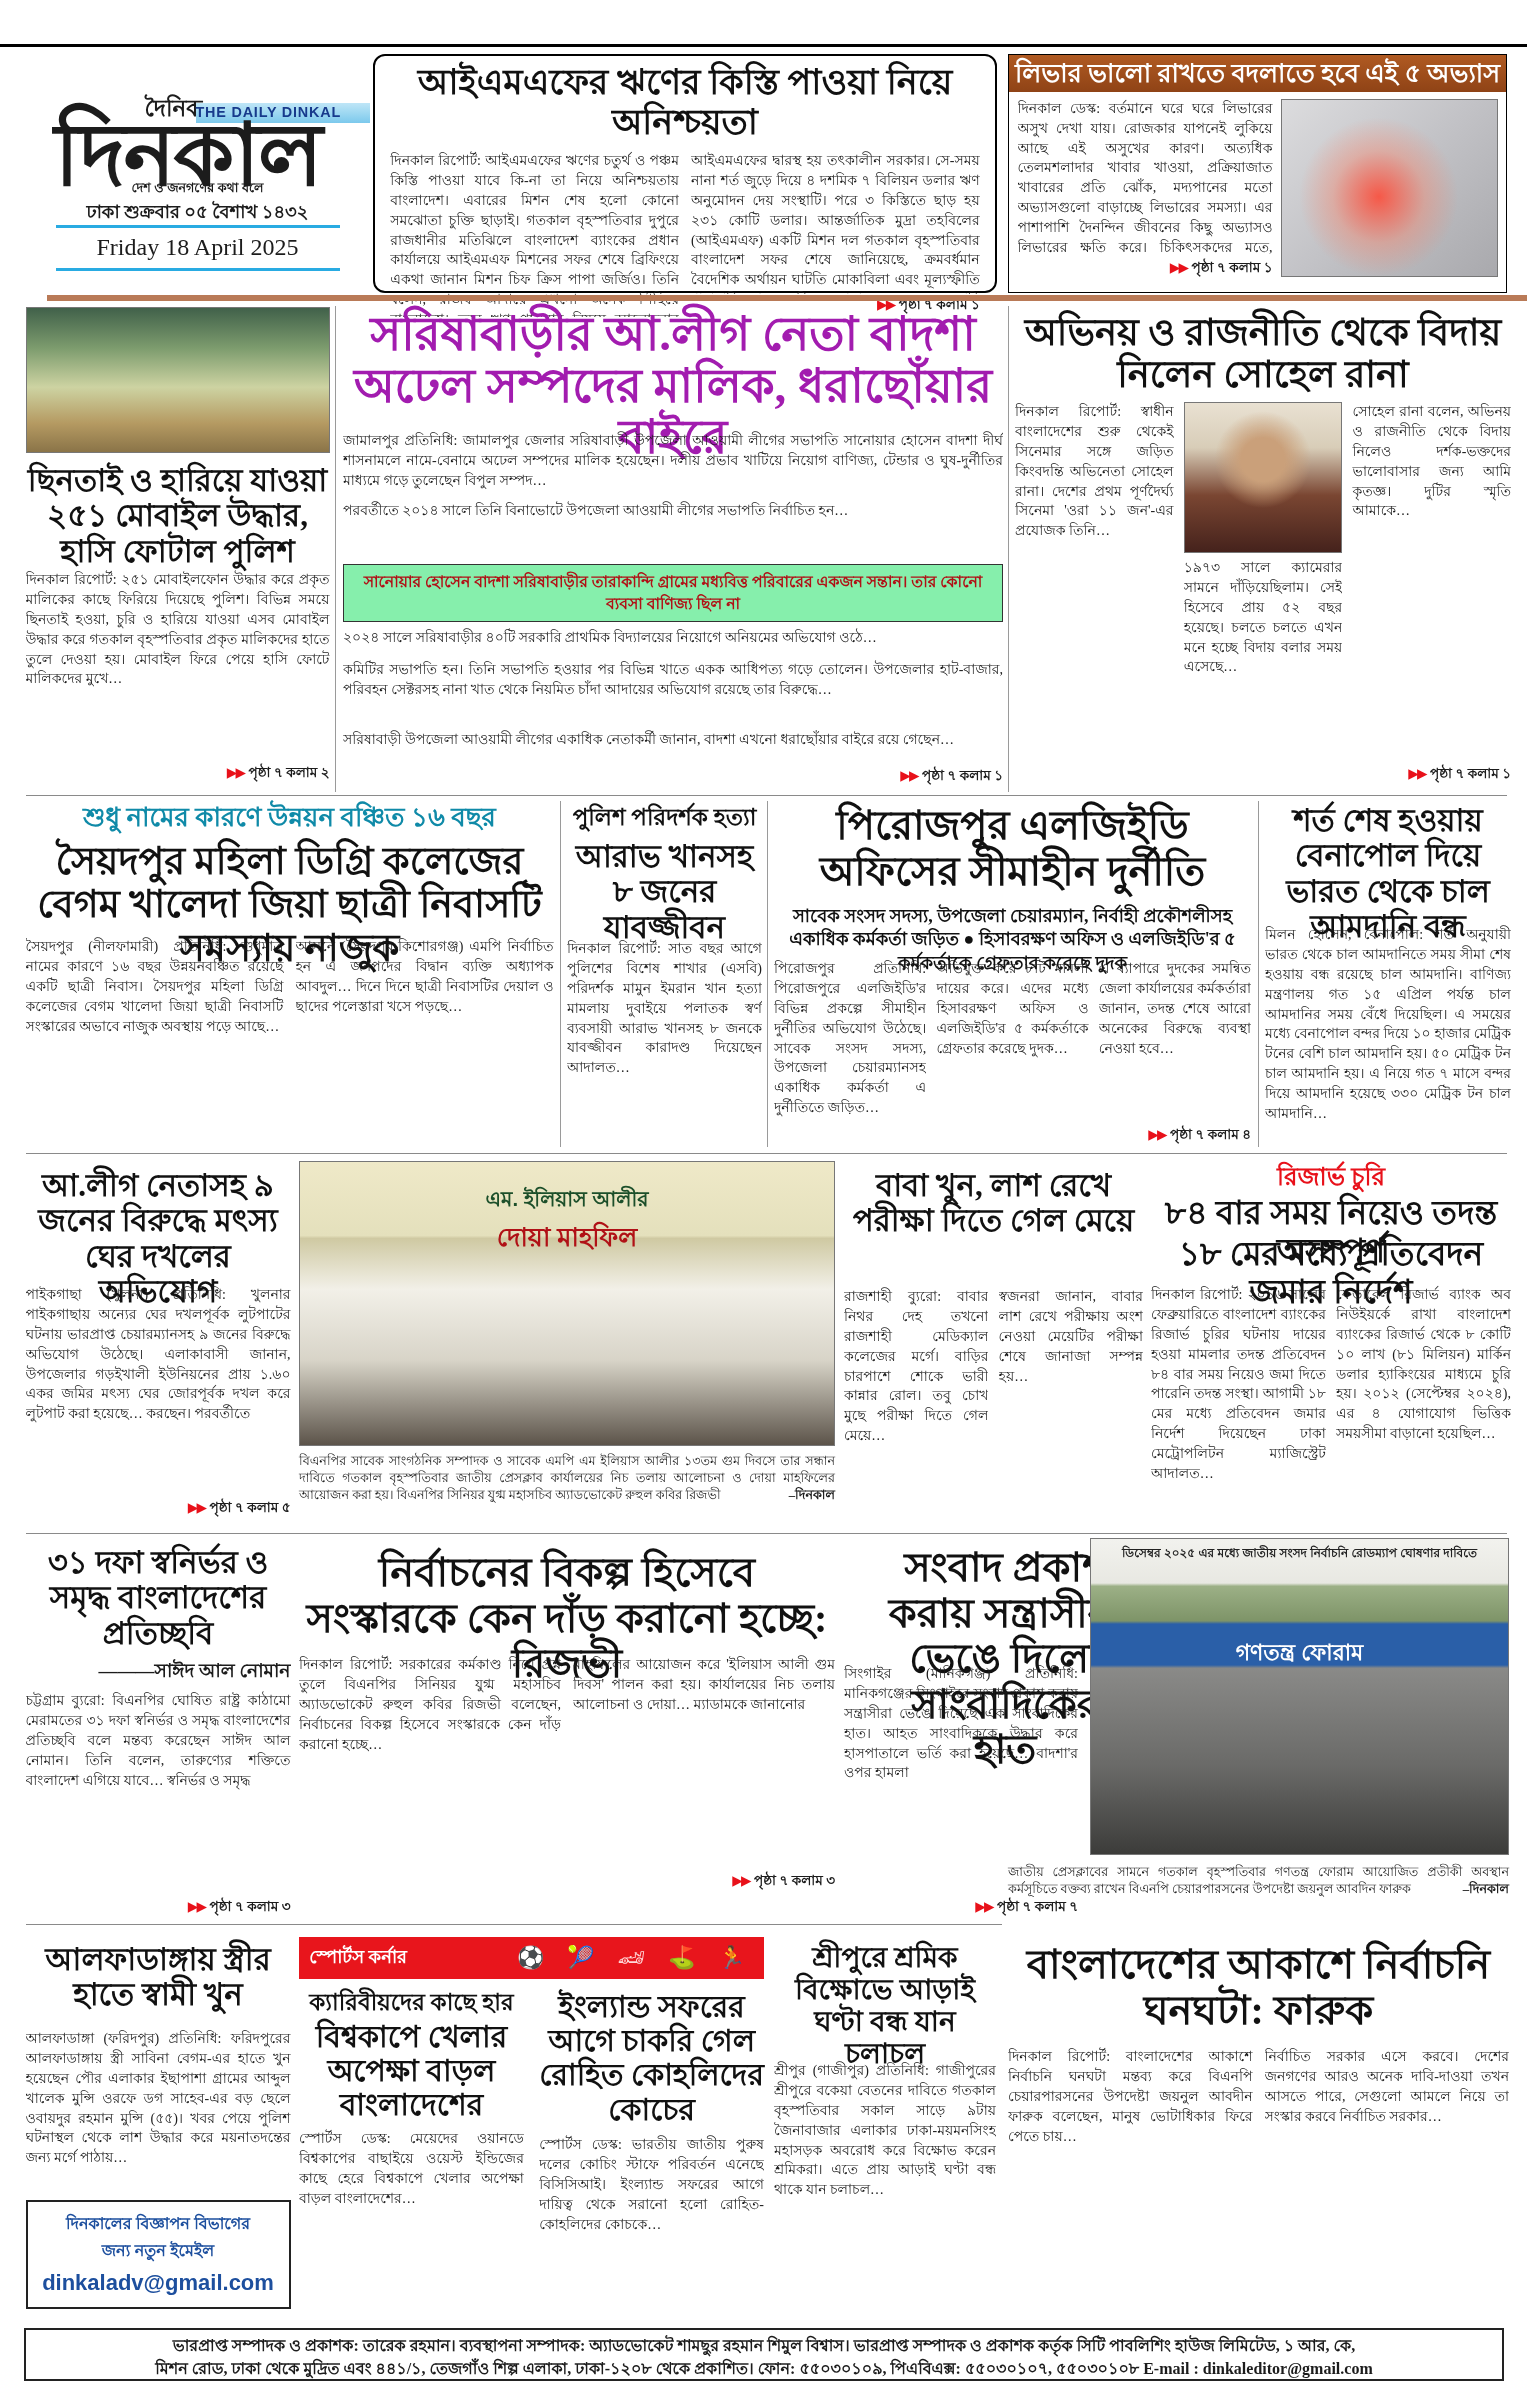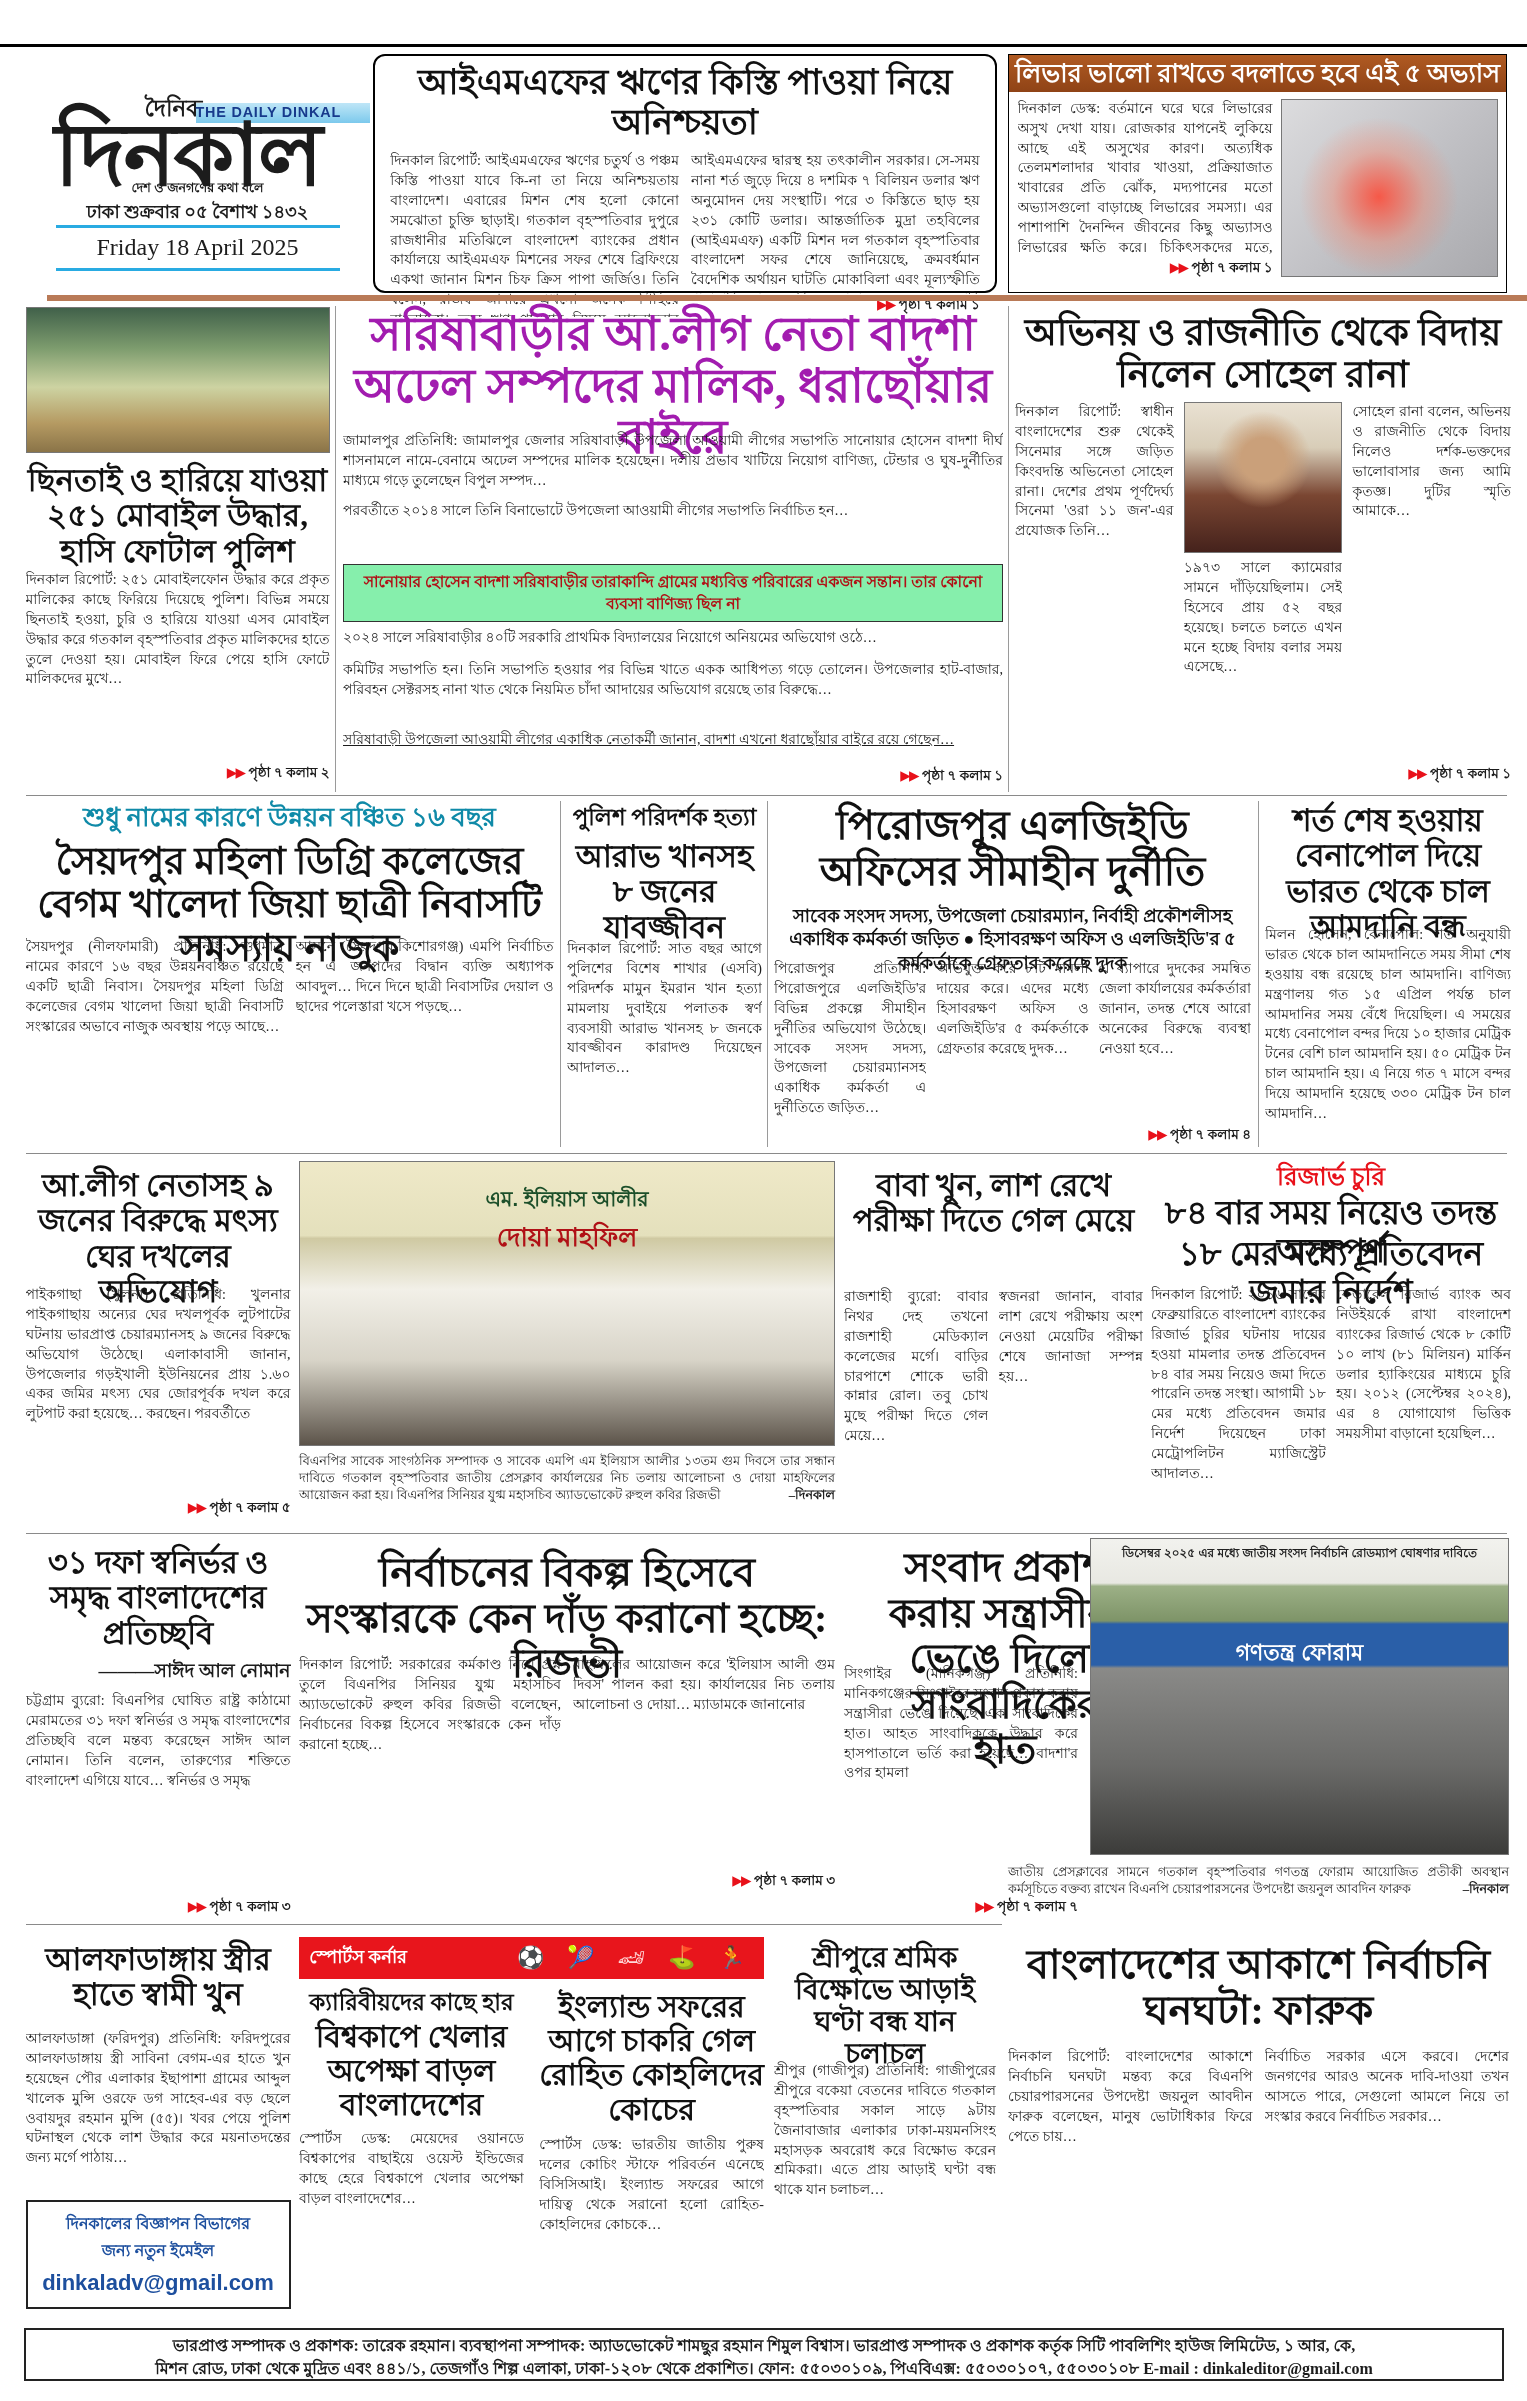--- a/index.html
+++ b/index.html
@@ -96,21 +96,21 @@
   <div class="abs" style="left:343px;top:431px;width:660px;height:357px;">
     <div class="cols" style="height:100%;flex-direction:column;">
       <div class="bd">জামালপুর প্রতিনিধি: জামালপুর জেলার সরিষাবাড়ী উপজেলা আওয়ামী লীগের সভাপতি সানোয়ার হোসেন বাদশা দীর্ঘ শাসনামলে নামে-বেনামে অঢেল সম্পদের মালিক হয়েছেন। দলীয় প্রভাব খাটিয়ে নিয়োগ বাণিজ্য, টেন্ডার ও ঘুষ-দুর্নীতির মাধ্যমে গড়ে তুলেছেন বিপুল সম্পদ…</div>
       <div style="display:flex;flex-direction:column;gap:6.8px;">
         <div class="bd" style="height:56px;">পরবর্তীতে ২০১৪ সালে তিনি বিনাভোটে উপজেলা আওয়ামী লীগের সভাপতি নির্বাচিত হন…</div>
         <div class="quote">সানোয়ার হোসেন বাদশা সরিষাবাড়ীর তারাকান্দি গ্রামের মধ্যবিত্ত পরিবারের একজন সন্তান। তার কোনো ব্যবসা বাণিজ্য ছিল না</div>
         <div class="bd" style="flex:1;">২০২৪ সালে সরিষাবাড়ীর ৪০টি সরকারি প্রাথমিক বিদ্যালয়ের নিয়োগে অনিয়মের অভিযোগ ওঠে…</div>
       </div>
       <div class="bd">কমিটির সভাপতি হন। তিনি সভাপতি হওয়ার পর বিভিন্ন খাতে একক আধিপত্য গড়ে তোলেন। উপজেলার হাট-বাজার, পরিবহন সেক্টরসহ নানা খাত থেকে নিয়মিত চাঁদা আদায়ের অভিযোগ রয়েছে তার বিরুদ্ধে…</div>
       <div style="display:flex;flex-direction:column;">
-        <div class="bd" style="flex:1;text-decoration:underline;">সরিষাবাড়ী উপজেলা আওয়ামী লীগের একাধিক নেতাকর্মী জানান, বাদশা এখনো ধরাছোঁয়ার বাইরে রয়ে গেছেন…</div>
+        <div class="bd" style="flex:1;">সরিষাবাড়ী উপজেলা আওয়ামী লীগের একাধিক নেতাকর্মী জানান, বাদশা এখনো ধরাছোঁয়ার বাইরে রয়ে গেছেন…</div>
         <div class="jp"><span class="arr">▶▶</span><span>পৃষ্ঠা ৭ কলাম ১</span></div>
       </div>
     </div>
   </div>
 
   <div class="abs vr" style="left:1008px;top:306px;height:486px;"></div>
 
   <div class="abs hl" style="left:1015px;top:312px;width:496px;font-size:37px;">অভিনয় ও রাজনীতি থেকে বিদায় নিলেন সোহেল রানা</div>
   <div class="abs" style="left:1015px;top:402px;width:496px;height:384px;">
     <div class="cols" style="height:100%;gap:10.2px;">

